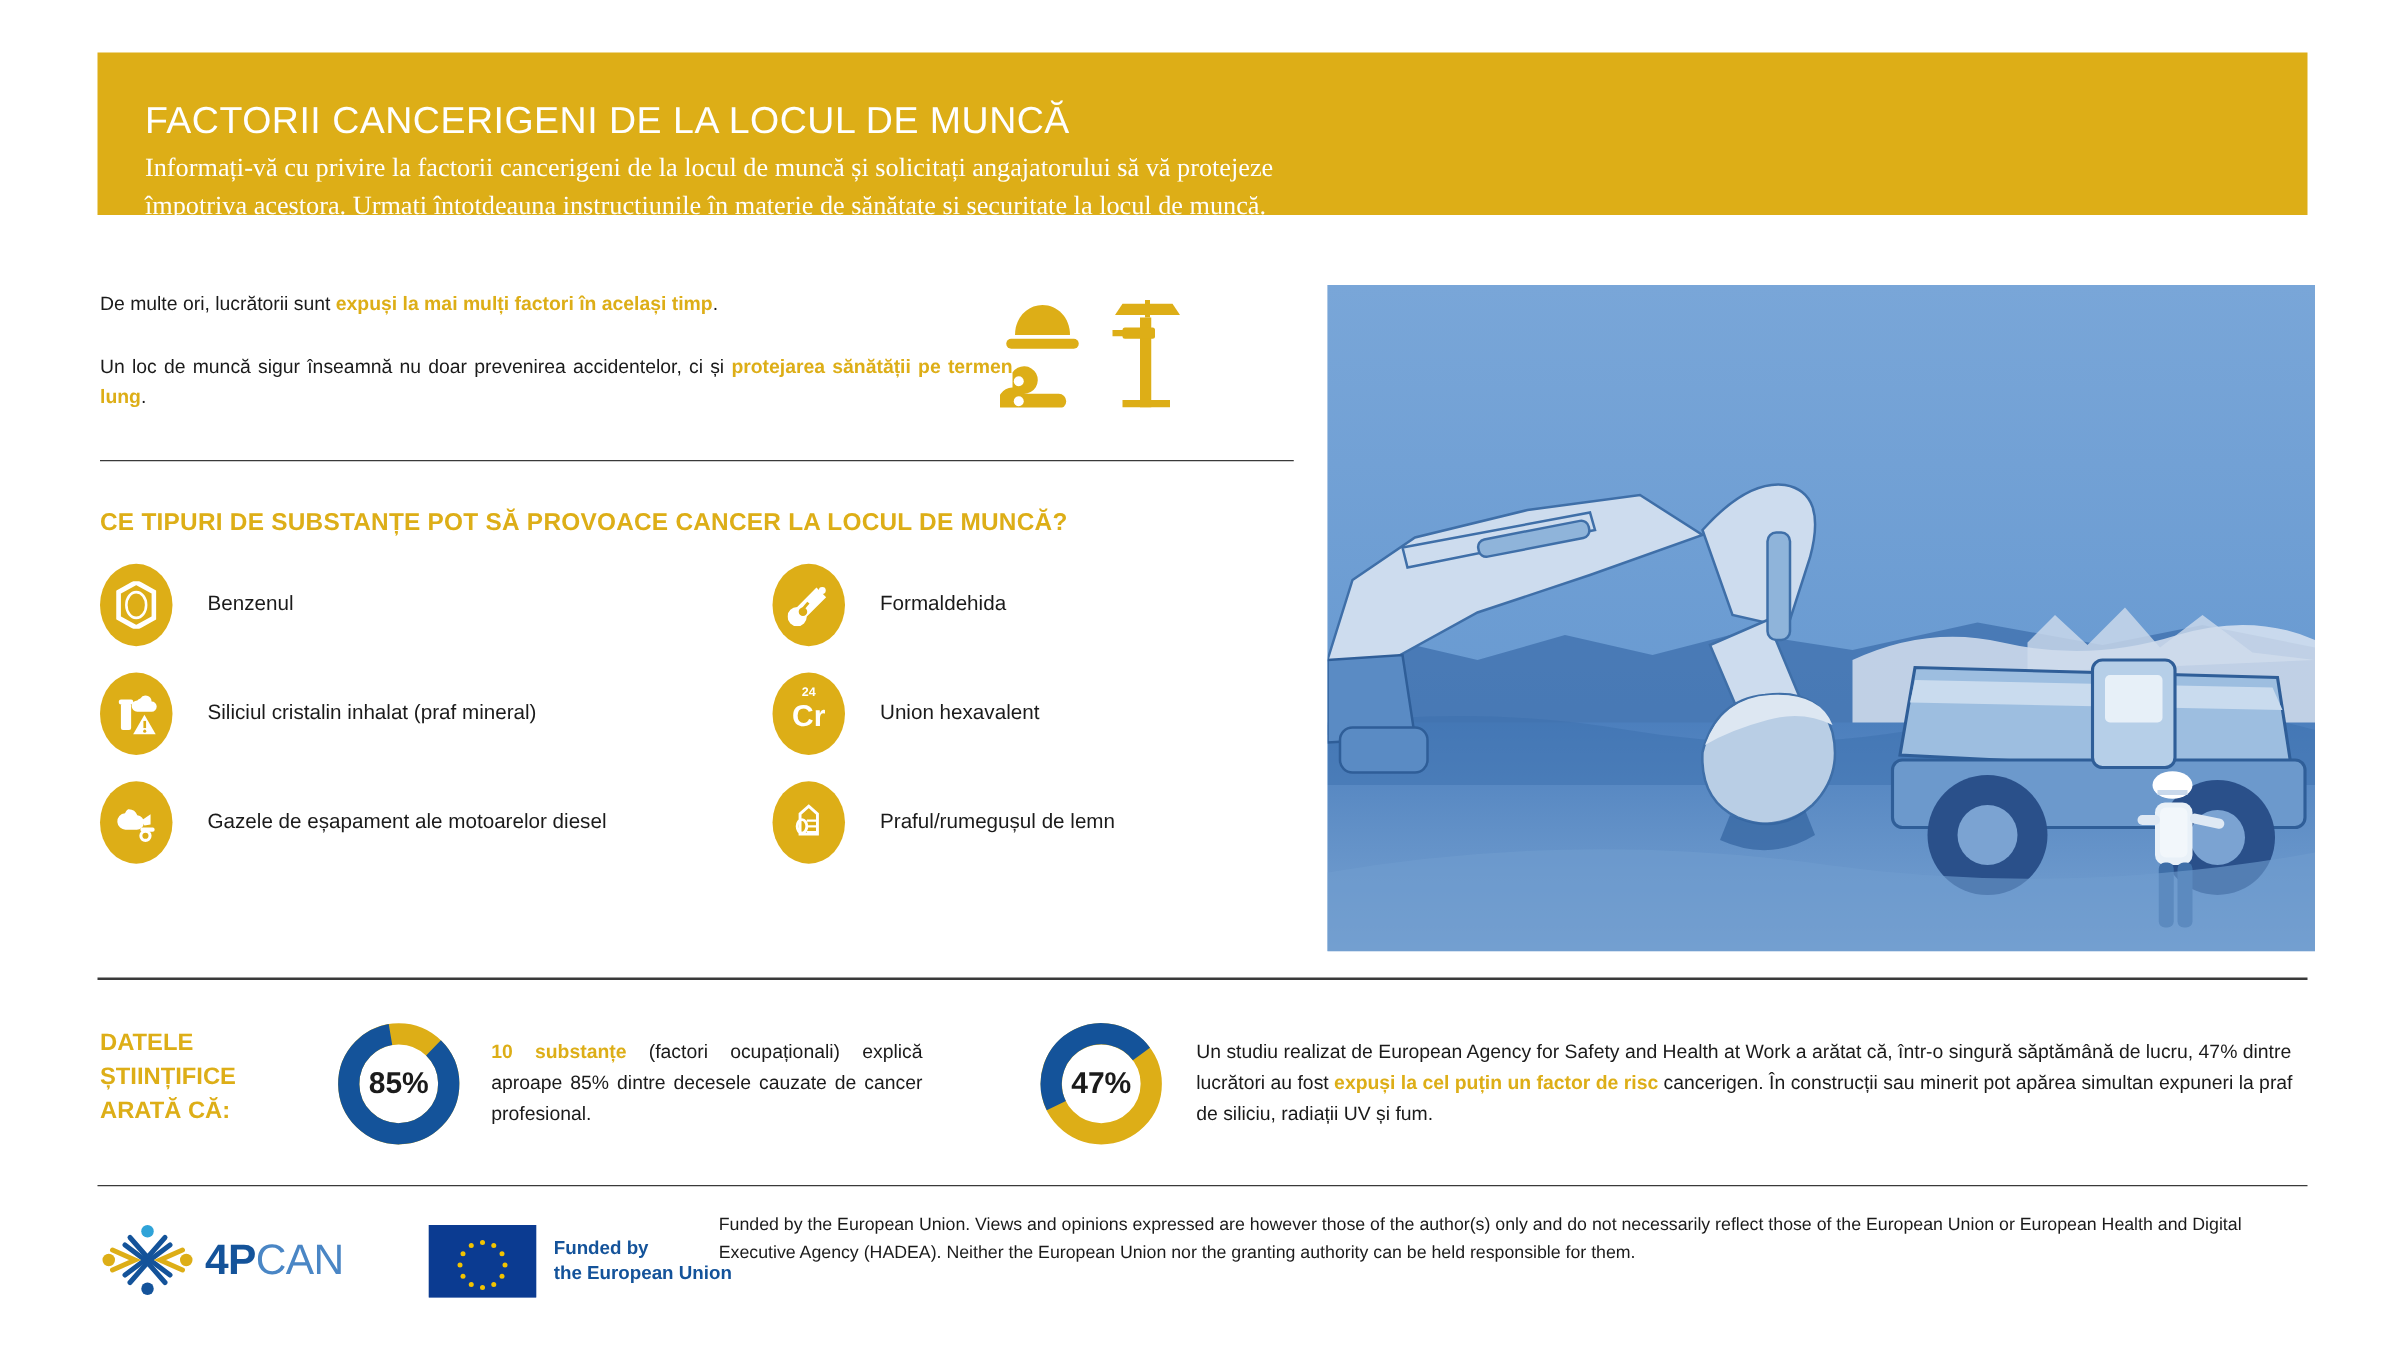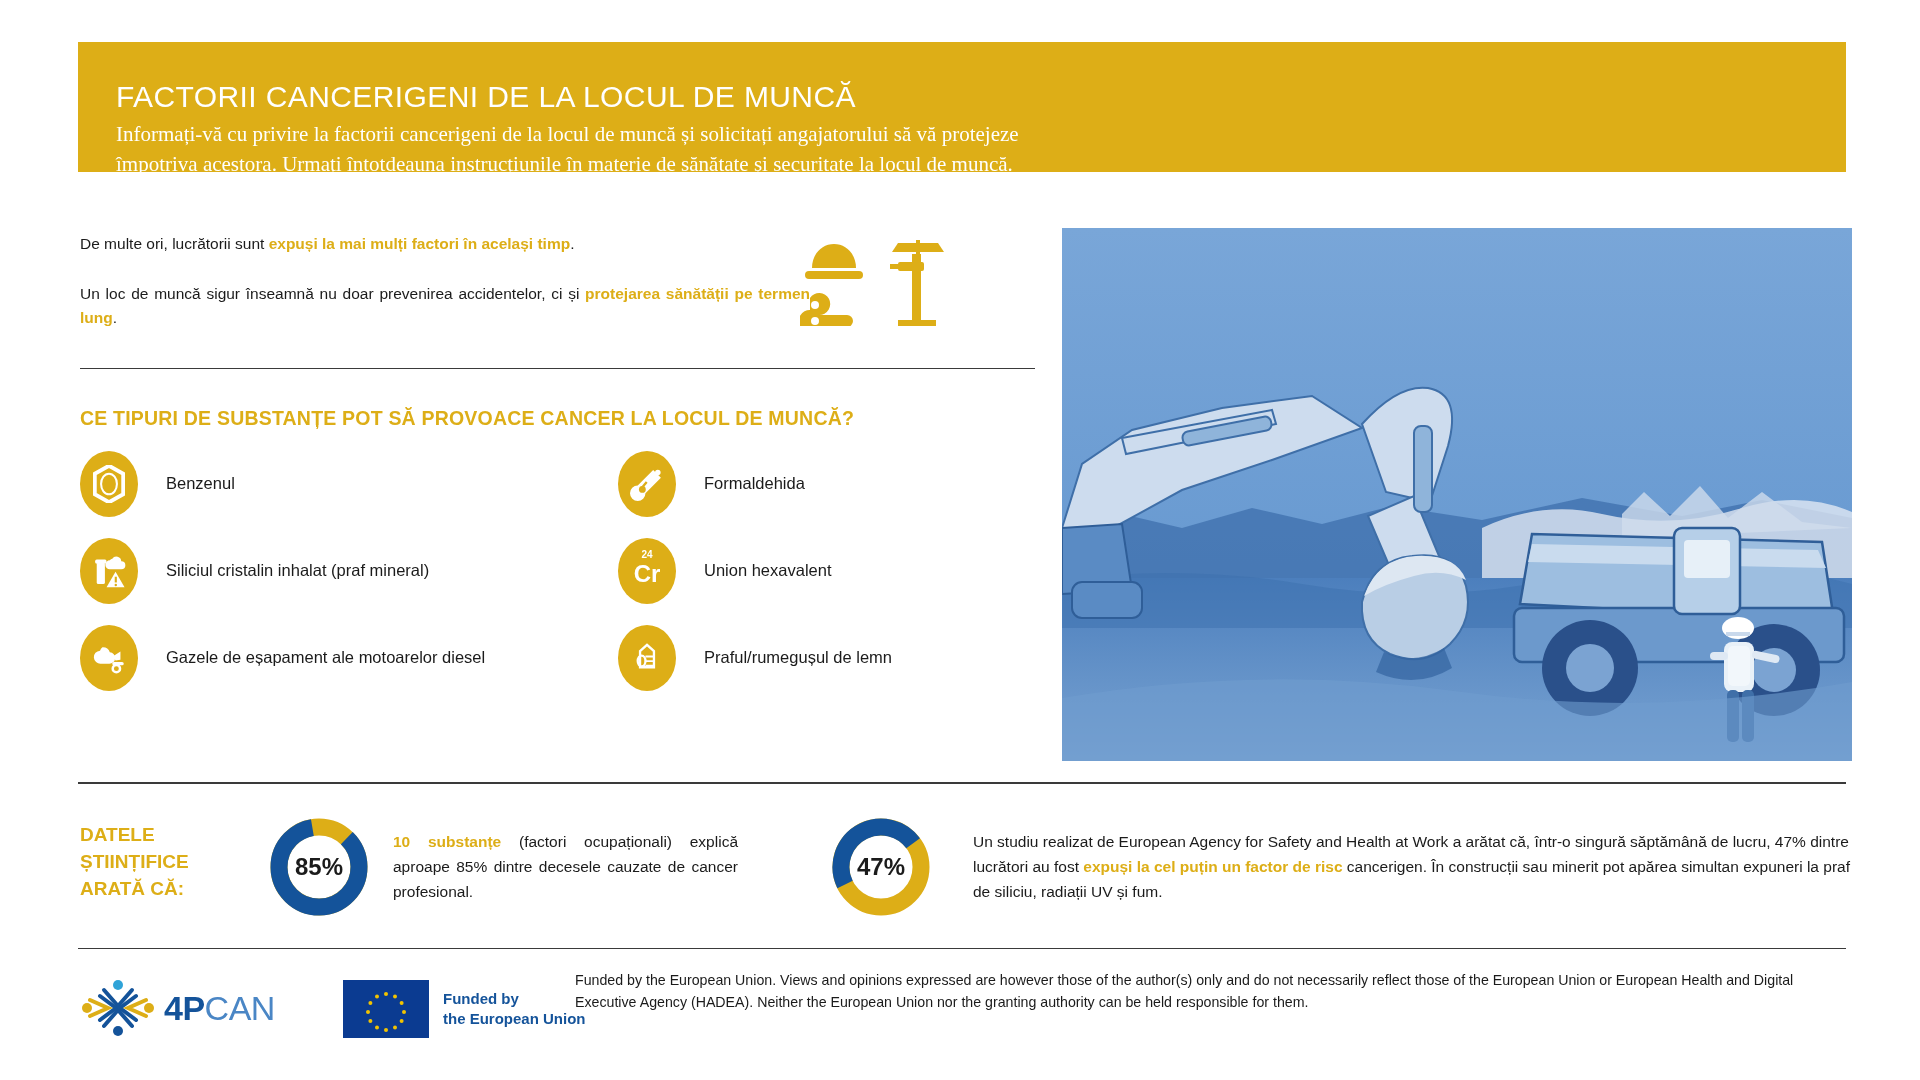--- a/index.html
+++ b/index.html
@@ -201,21 +201,21 @@
     color: #1b1b1b;
   }
   .stat-text {
     position: absolute;
     font-size: 15.5px;
     color: #1b1b1b;
     line-height: 1.6;
     text-align: justify;
   }
   .stat-text-1 { left: 313px; top: 14px; width: 345px; }
-  .stat-text-2 { left: 877px; top: 14px; width: 890px; text-align: left; margin-left: 16px; }
+  .stat-text-2 { left: 877px; top: 14px; width: 890px; text-align: left; }
 
   
   .footer {
     position: absolute;
     left: 78px;
     top: 970px;
     width: 1770px;
   }
   .logo-4pcan {
     position: absolute;

